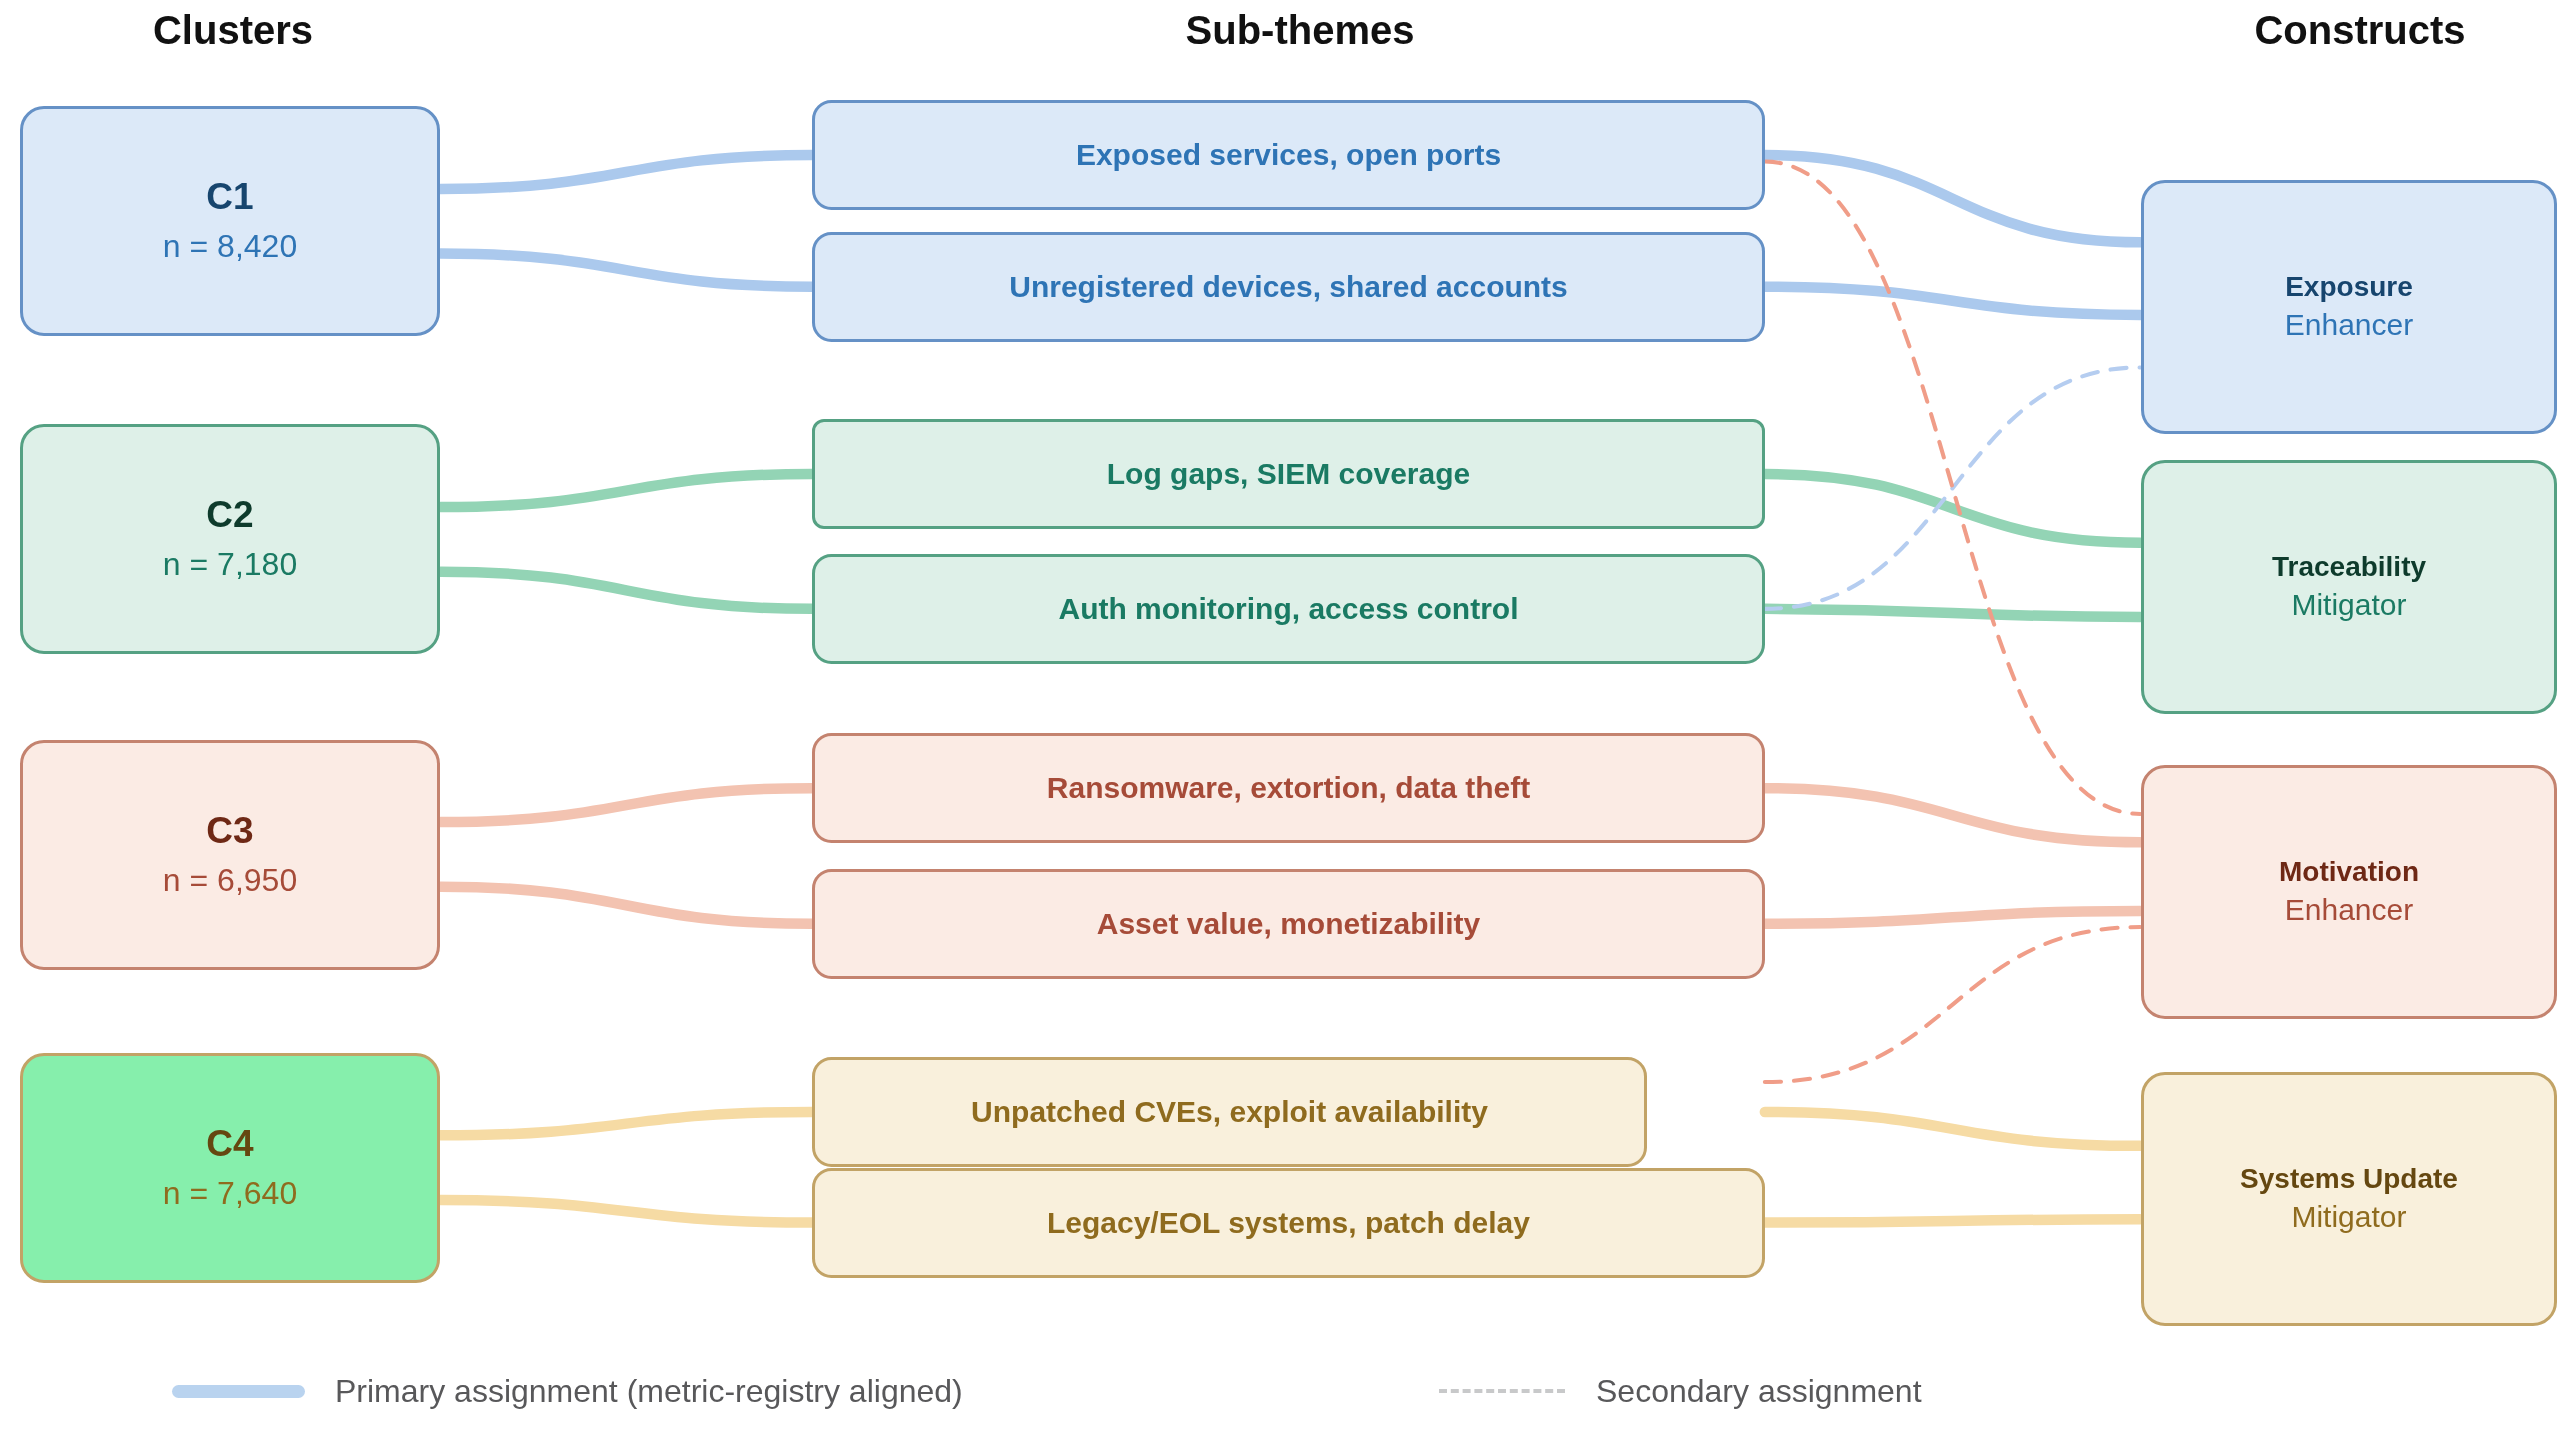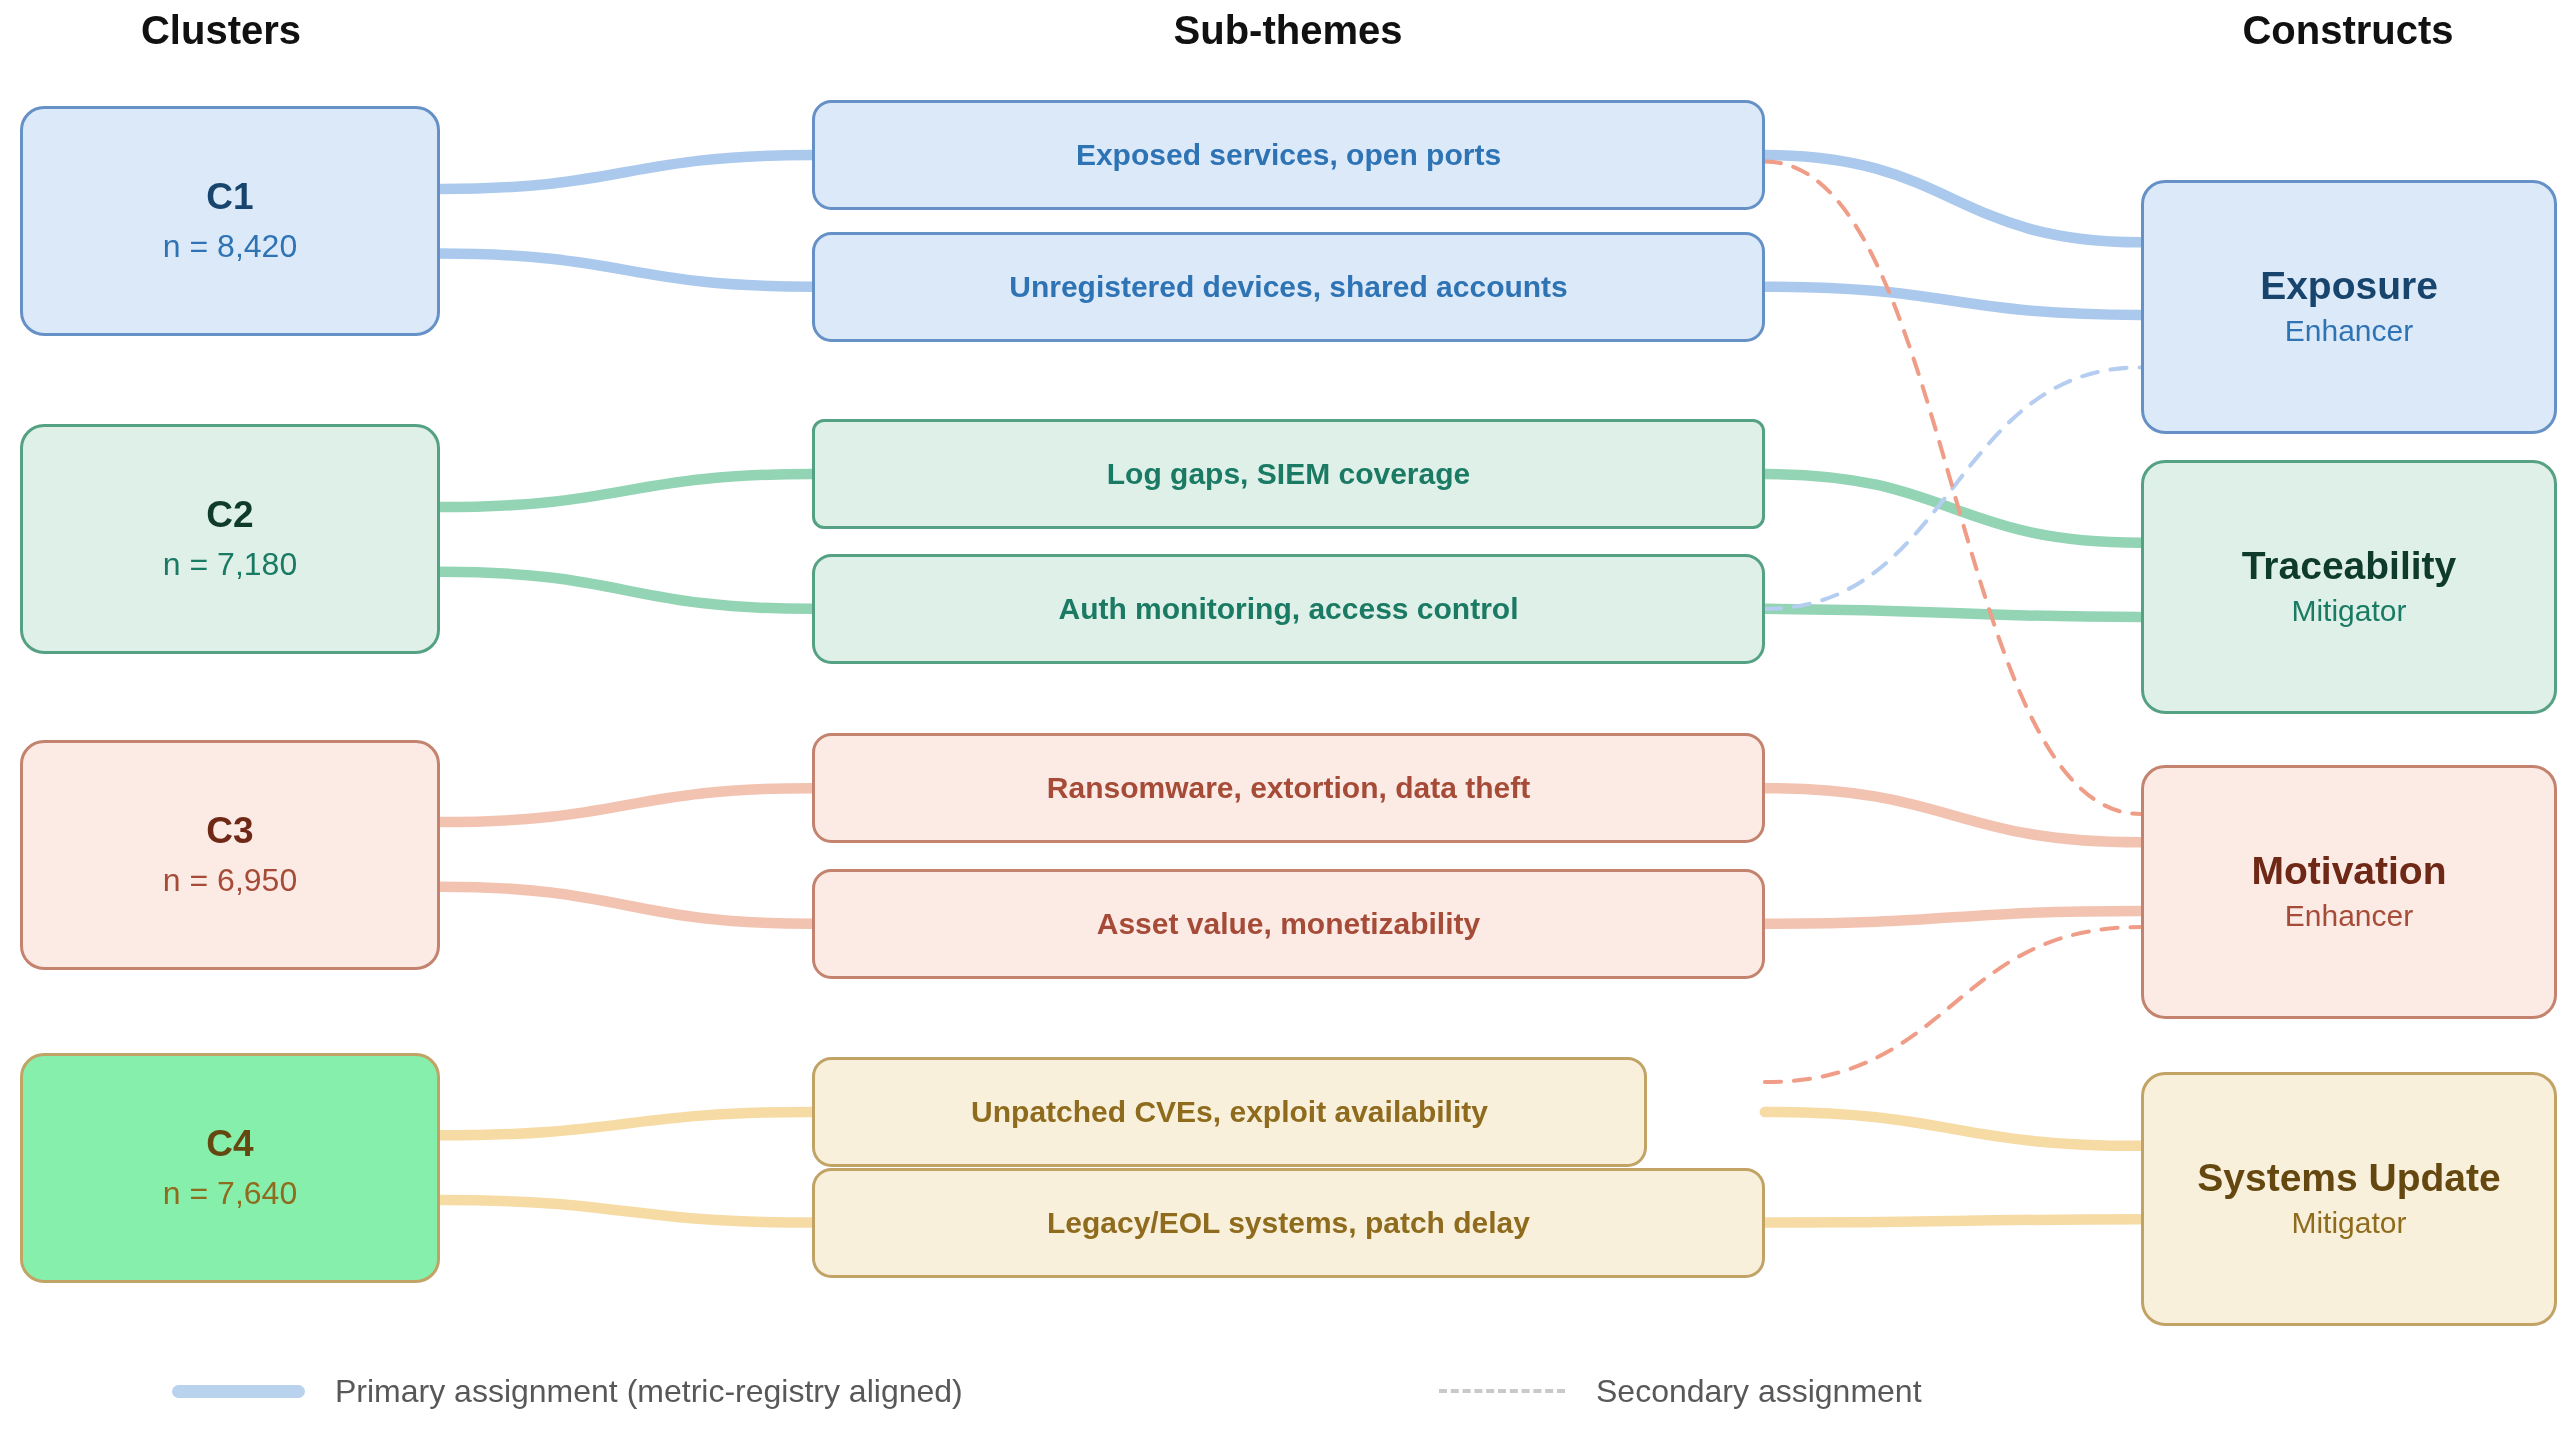--- a/index.html
+++ b/index.html
@@ -3,31 +3,31 @@
 <meta charset="utf-8">
 <style>
   html,body{margin:0;padding:0;background:#ffffff;}
   #canvas{
     position:relative;width:2576px;height:1439px;background:#ffffff;overflow:hidden;
     font-family:"Liberation Sans", sans-serif;
   }
   #links{position:absolute;left:0;top:0;width:2576px;height:1439px;z-index:1;}
   .col-header{
     position:absolute;top:8px;transform:translateX(-50%);
-    font-size:40px;font-weight:bold;color:#111111;z-index:3;white-space:nowrap;
+    font-size:40px;font-weight:bold;color:#111111;z-index:3;white-space:nowrap;margin-left:12px;
   }
   .node{position:absolute;z-index:2;box-sizing:border-box;display:flex;flex-direction:column;
     align-items:center;justify-content:center;}
   .cluster-box{border-radius:24px;border:3.2px solid;gap:6px;}
   .cluster-label{font-size:37px;font-weight:bold;line-height:1.25;}
   .cluster-n{font-size:32px;line-height:1.3;}
   .sub-box{border-radius:19.4px;border:3.2px solid;}
   .sub-label{font-size:30px;font-weight:bold;white-space:nowrap;}
   .con-box{border-radius:24px;border:3.2px solid;}
-  .con-title{font-size:39px;font-weight:bold;line-height:1.25;white-space:nowrap;}
+  .con-title{font-size:28px;font-weight:bold;line-height:1.25;white-space:nowrap;}
   .con-subtitle{font-size:30px;line-height:1.4;}
   .legend-swatch-primary{position:absolute;height:13px;border-radius:6.5px;z-index:2;}
   .legend-swatch-secondary{position:absolute;height:0;border-top:4.8px dashed;z-index:2;}
   .legend-label{position:absolute;font-size:32px;color:#58585a;z-index:2;white-space:nowrap;}
 </style>
 </head>
 <body>
 
 <div id="canvas">
   <svg id="links" viewBox="0 0 3189 1782">

